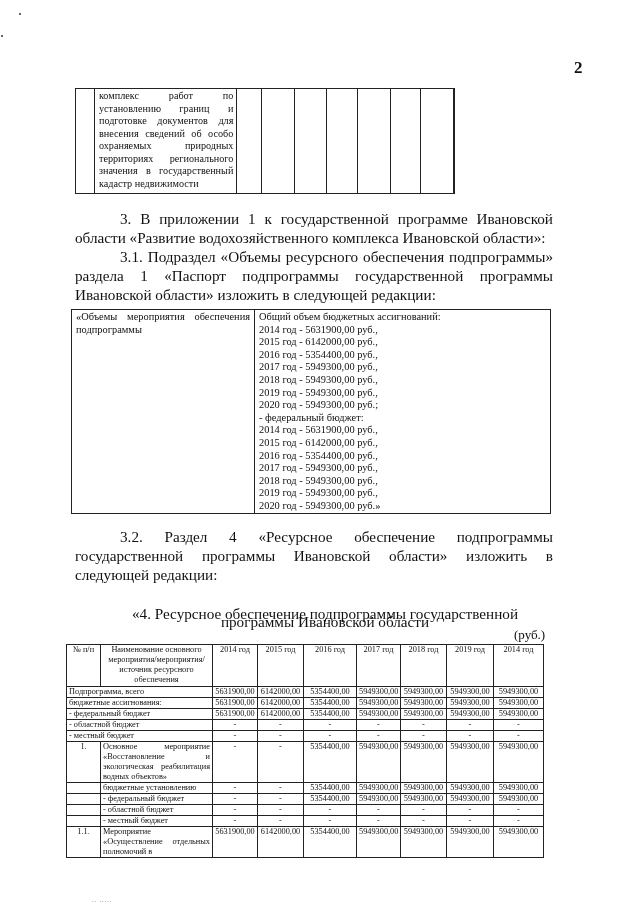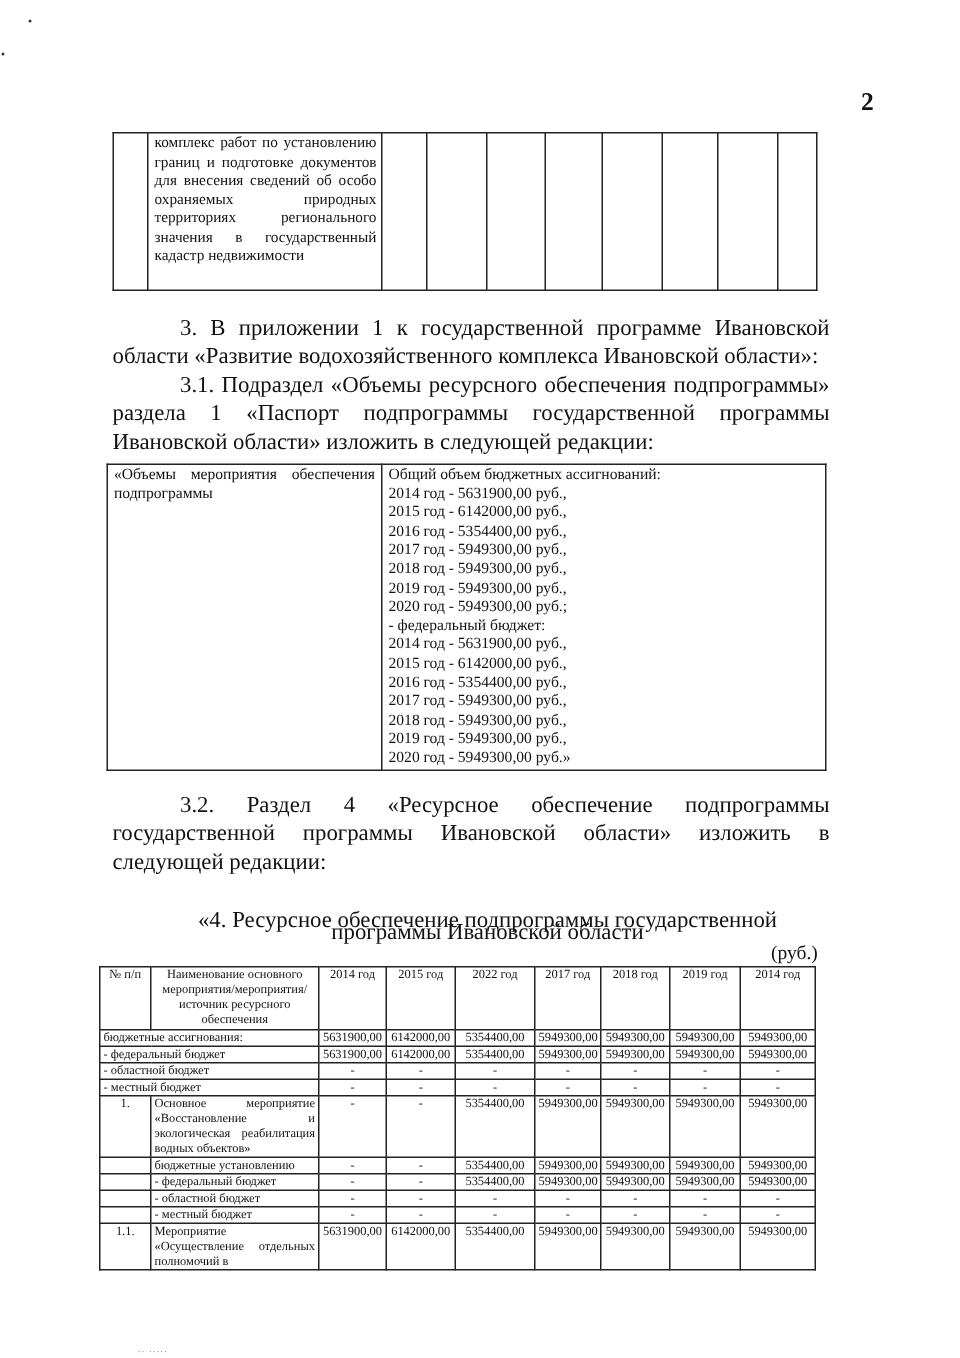--- a/index.html
+++ b/index.html
@@ -3,21 +3,21 @@
 <meta charset="utf-8">
 <style>
   html, body { margin:0; padding:0; background:#ffffff; }
   body { width:640px; height:905px; position:relative; overflow:hidden; font-family:"Liberation Serif", serif; color:#111; }
   .abs { position:absolute; }
   .speck { position:absolute; width:2px; height:2px; background:#333; border-radius:1px; }
   .page-num { left:574px; top:58px; font-size:17px; font-weight:bold; }
   table { border-collapse:collapse; position:absolute; }
   td, th { border:1px solid #222; padding:0; vertical-align:top; }
   
-  .t-top { left:75px; top:88px; width:470px; font-size:10.2px; line-height:12.5px; }
+  .t-top { left:75px; top:88px; width:380px; font-size:10.2px; line-height:12.5px; }
   .t-top td { height:103px; }
   .t-top .desc { text-align:justify; text-align-last:left; padding:1px 3px 0 4px; }
   
   .para { position:absolute; left:75px; width:478px; font-size:15.2px; line-height:19px; text-align:justify; }
   .ind { text-indent:45px; }
   
   .t-pass { left:71px; top:309px; width:480px; font-size:10.4px; line-height:12.6px; }
   .t-pass td { padding:1px 4px 0 4px; }
   .t-pass .lc { width:174px; text-align:justify; }
   .heading { position:absolute; left:100px; width:450px; text-align:center; font-size:15.2px; line-height:19px; }
@@ -104,29 +104,39 @@
       <col style="width:46px">
       <col style="width:47px">
       <col style="width:50px">
   </colgroup>
   <thead>
     <tr style="height:42px;">
       <td class="c wrap">№ п/п</td>
       <td class="c wrap">Наименование основного мероприятия/мероприятия/ источник ресурсного обеспечения</td>
       <td class="c">2014 год</td>
       <td class="c">2015 год</td>
-      <td class="c">2022 год</td>
+      <td class="c">2016 год</td>
       <td class="c">2017 год</td>
       <td class="c">2018 год</td>
       <td class="c">2019 год</td>
       <td class="c">2014 год</td>
     </tr>
   </thead>
   <tbody id="main-body">
       <tr>
+        <td colspan="2">Подпрограмма, всего</td>
+        <td class="c">5631900,00</td>
+        <td class="c">6142000,00</td>
+        <td class="c">5354400,00</td>
+        <td class="c">5949300,00</td>
+        <td class="c">5949300,00</td>
+        <td class="c">5949300,00</td>
+        <td class="c">5949300,00</td>
+      </tr>
+      <tr>
         <td colspan="2">бюджетные ассигнования:</td>
         <td class="c">5631900,00</td>
         <td class="c">6142000,00</td>
         <td class="c">5354400,00</td>
         <td class="c">5949300,00</td>
         <td class="c">5949300,00</td>
         <td class="c">5949300,00</td>
         <td class="c">5949300,00</td>
       </tr>
       <tr>

